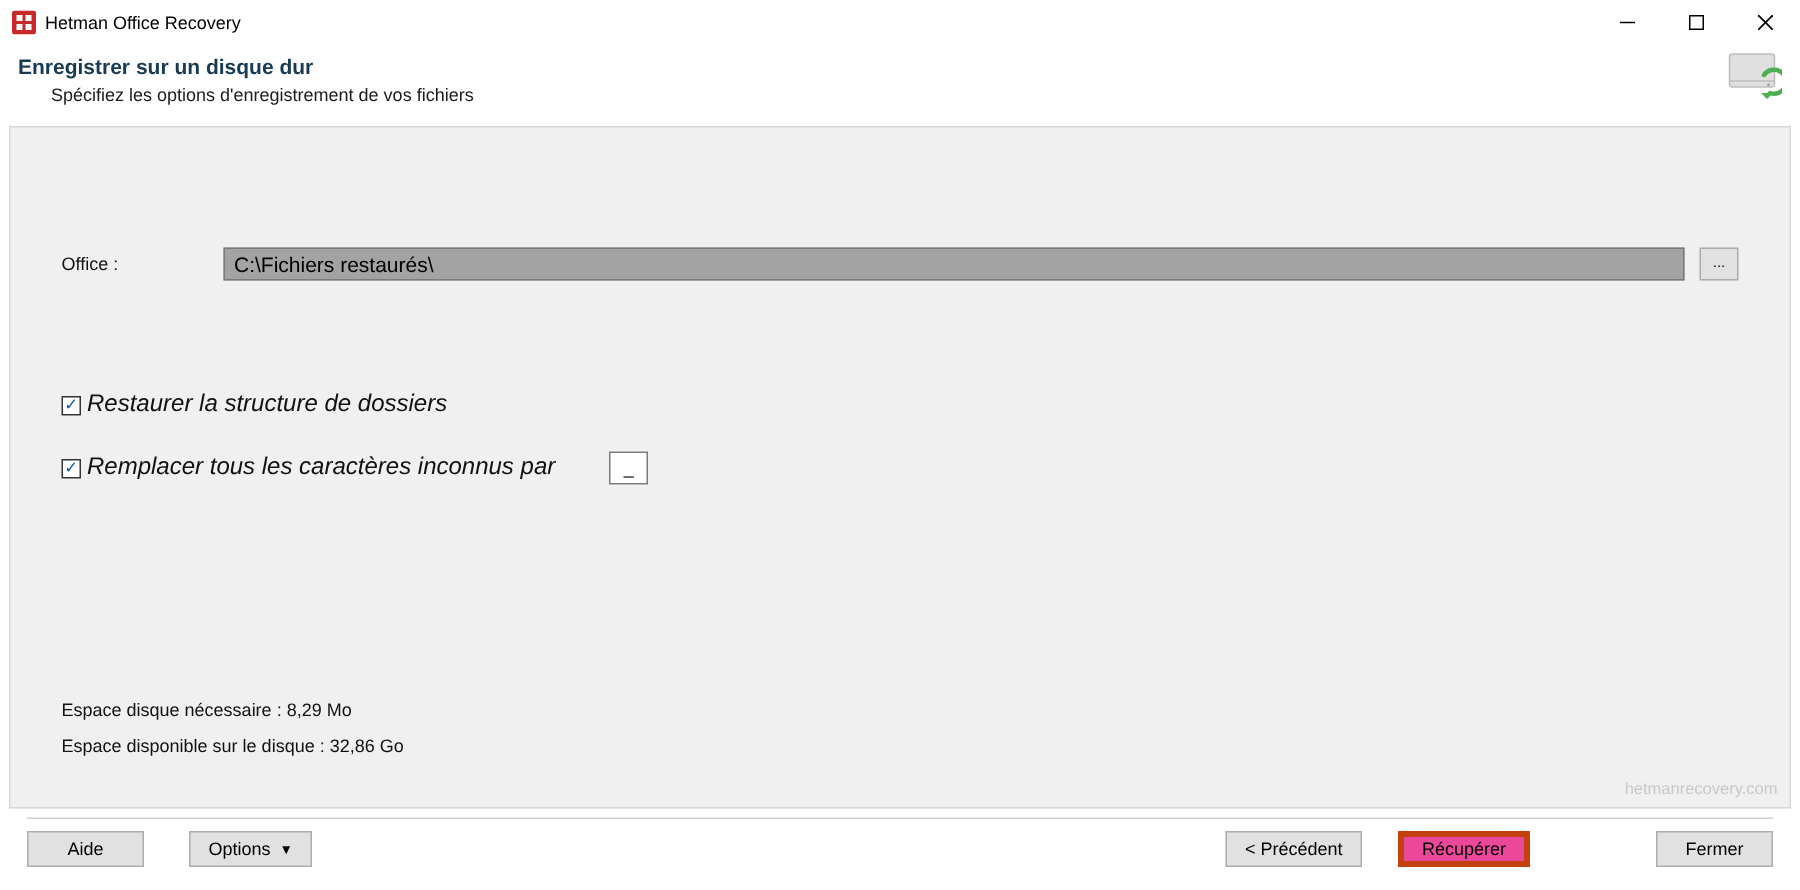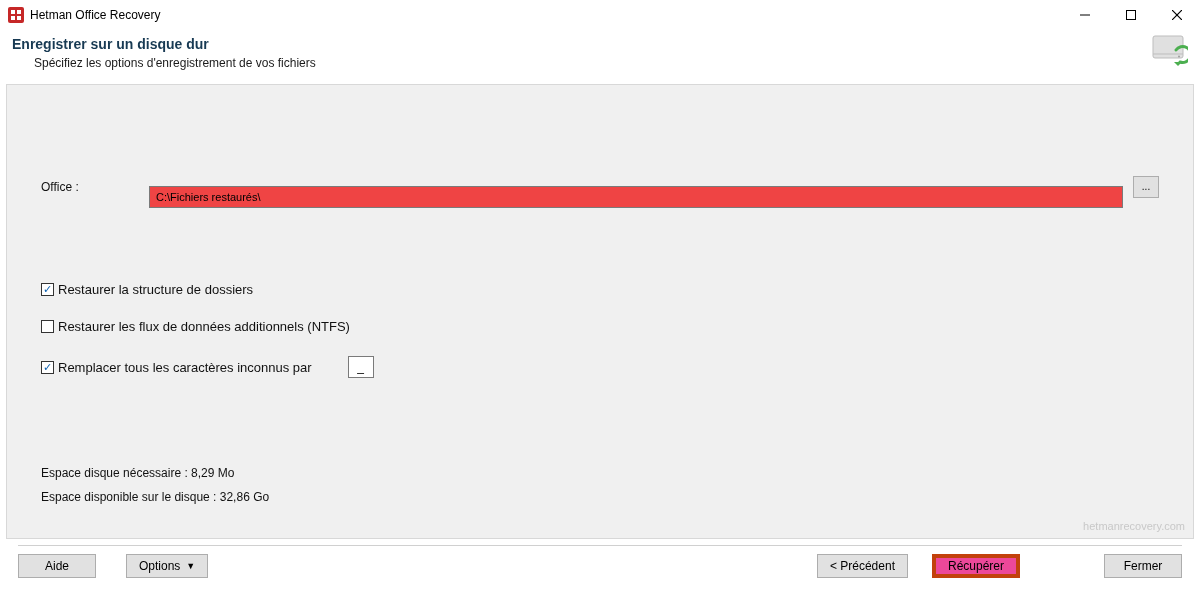--- a/index.html
+++ b/index.html
@@ -19,29 +19,29 @@
   .header-subtitle { font-size: 12px; color: #1b1b1b; margin: 4px 0 0 22px; }
   .header-icon { position: absolute; right: 12px; top: 2px; width: 36px; height: 34px; }
 
   
   .main-panel { position: absolute; left: 6px; right: 6px; top: 84px; bottom: 54px; border: 1px solid #d8d8d8; background: #f0f0f0; padding: 0; }
   .main-inner { padding: 26px 34px 0 34px; position: relative; height: 100%; }
 
   .row { display: flex; align-items: center; }
   .path-row { margin-top: 54px; }
   .path-label { width: 108px; font-size: 12px; color: #111; }
-  .path-input { flex: 1; height: 22px; border: 1px solid #7a7a7a; background: #ef4444; padding: 2px 6px; font-size: 11px; color: #000; margin-top: 21px; }
+  .path-input { flex: 1; height: 22px; border: 1px solid #7a7a7a; background: #a3a3a3; padding: 2px 6px; font-size: 14px; color: #000; }
   .browse-btn { width: 26px; height: 22px; margin-left: 10px; background: #e1e1e1; border: 1px solid #adadad; display: flex; align-items: center; justify-content: center; font-size: 10px; line-height: 1; letter-spacing: 0; }
 
   .checkbox-row { margin-top: 74px; display: flex; align-items: center; }
   .checkbox-row.second { margin-top: 22px; }
   .checkbox-row.third { margin-top: 22px; }
   .checkbox { width: 13px; height: 13px; border: 1px solid #333; background: #fff; margin-right: 4px; display: flex; align-items: center; justify-content: center; }
   .checkbox .check { color: #0a5fb0; font-size: 11px; line-height: 1; }
-  .checkbox-label { font-size: 13px; color: #111; }
+  .checkbox-label { font-size: 16px; color: #111; font-style: italic; }
   .char-input { width: 26px; height: 22px; margin-left: 36px; border: 1px solid #7a7a7a; background: #fff; text-align: center; font-size: 12px; padding: 0; }
 
   .disk-info { position: absolute; left: 34px; bottom: 24px; font-size: 12px; color: #111; }
   .disk-info div { margin-bottom: 10px; }
   .watermark { position: absolute; right: 8px; bottom: 6px; font-size: 11px; color: #c8c8c8; }
 
   
   .footer { position: absolute; left: 0; right: 0; bottom: 0; height: 54px; display: flex; align-items: center; padding: 0 18px; }
   .footer::before { content: ""; position: absolute; left: 18px; right: 18px; top: 6px; height: 1px; background: #d0d0d0; }
   .btn { height: 24px; min-width: 78px; padding: 0 12px; background: #e1e1e1; border: 1px solid #adadad; font-size: 12px; color: #000; display: inline-flex; align-items: center; justify-content: center; }
@@ -110,24 +110,20 @@
         </button>
     </div>
 
     <div class="checkbox-row">
       <span class="checkbox">
           <span class="check">✓</span>
         </span>
       <span class="checkbox-label">Restaurer la structure de dossiers</span>
     </div>
 
-    <div class="checkbox-row second">
-      <span class="checkbox"></span>
-      <span class="checkbox-label">Restaurer les flux de données additionnels (NTFS)</span>
-    </div>
 
     <div class="checkbox-row third">
       <span class="checkbox">
           <span class="check">✓</span>
         </span>
       <span class="checkbox-label">Remplacer tous les caractères inconnus par</span>
       <input type="text" class="char-input" value="_" style="">
     </div>
 
     <div class="disk-info">

